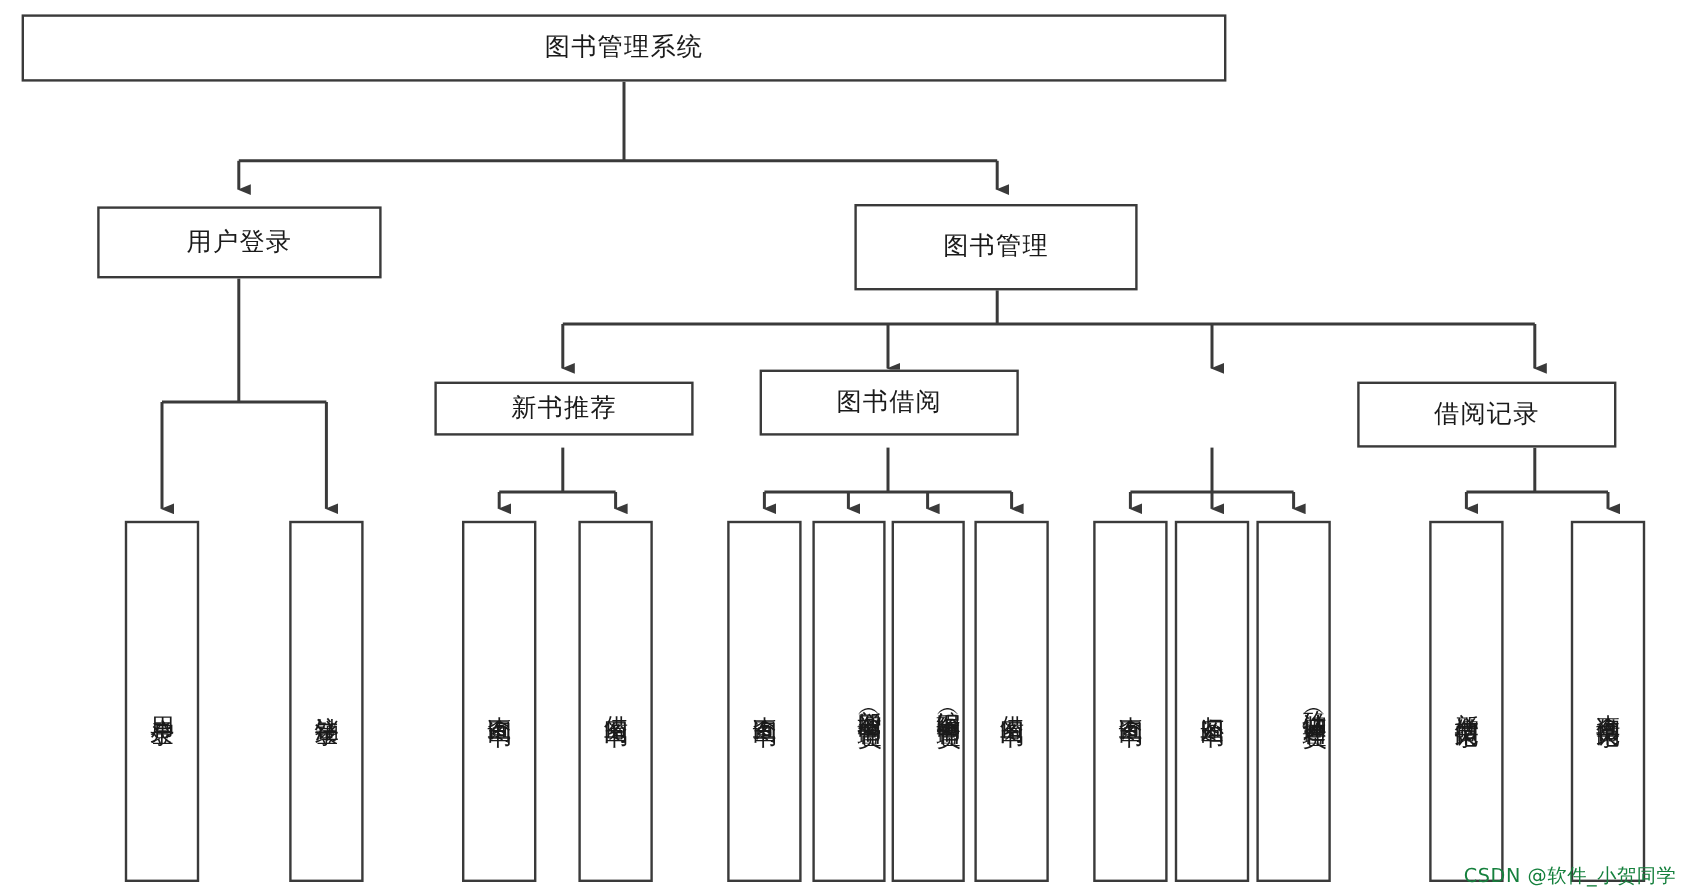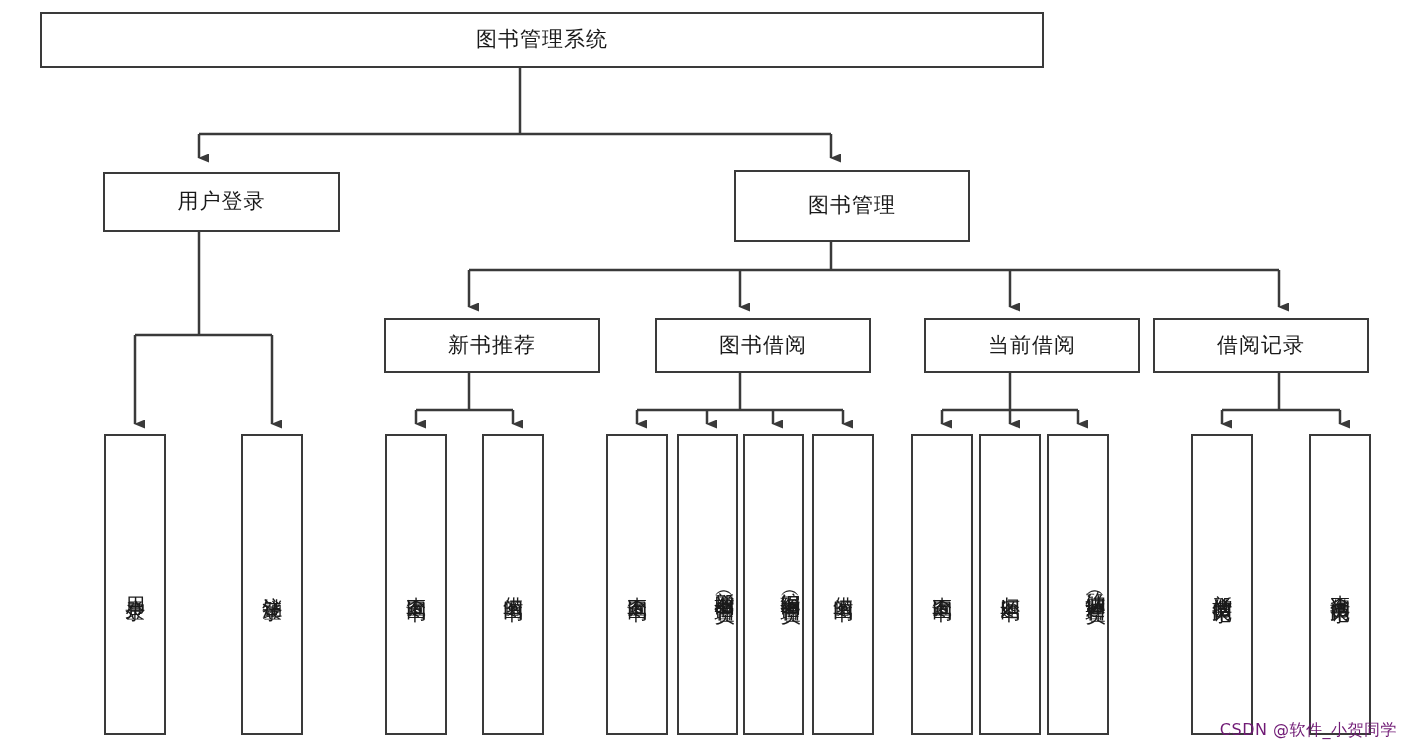--- a/index.html
+++ b/index.html
@@ -29,21 +29,20 @@
     border: 2.5px solid #3a3a3a;
     display: flex;
     align-items: center;
     justify-content: center;
     color: #1a1a1a;
   }
   .node.horiz {
     font-size: 21px;
     letter-spacing: 1px;
     line-height: 1.2;
-    margin-left: 22px;
   }
   .node.vert {
     writing-mode: vertical-rl;
     text-orientation: upright;
     font-size: 20px;
     line-height: 1.18;
     letter-spacing: 2px;
     padding: 4px 0;
   }
   .node.vert.top {
@@ -54,21 +53,21 @@
     writing-mode: vertical-rl;
     text-orientation: upright;
     display: block;
     white-space: nowrap;
   }
   #watermark {
     position: absolute;
     right: 8px;
     bottom: 6px;
     font-size: 16px;
-    color: #701a75;
+    color: #15803d;
     letter-spacing: 0.5px;
     white-space: nowrap;
   }
 </style>
 </head>
 <body>
 
 <div id="canvas">
 
   <svg id="wires" viewBox="0 0 1405 747" xmlns="http://www.w3.org/2000/svg">
@@ -126,28 +125,25 @@
     <span>图书管理系统</span>
   </div>
 
   <div class="node horiz" style="left:81px; top:172px; width:237px; height:60px;">
     <span>用户登录</span>
   </div>
   <div class="node horiz" style="left:712px; top:170px; width:236px; height:72px;">
     <span>图书管理</span>
   </div>
 
-  <div class="node horiz" style="left:362px; top:318px; width:216px; height:55px;">
+  <div class="node horiz" style="left:362px; top:318px; width:216px; height:45px;">
     <span>新书推荐</span>
   </div>
-  <div class="node horiz" style="left:633px; top:318px; width:216px; height:55px;">
+  <div class="node horiz" style="left:633px; top:308px; width:216px; height:55px;">
     <span>图书借阅</span>
-  </div>
-  <div class="node horiz" style="left:902px; top:318px; width:216px; height:55px;">
-    <span>当前借阅</span>
   </div>
   <div class="node horiz" style="left:1131px; top:318px; width:216px; height:55px;">
     <span>借阅记录</span>
   </div>
 
   <div class="node vert" style="left:104px; top:434px; width:62px; height:301px;">
     <span class="vtext">用户登录</span>
   </div>
   <div class="node vert" style="left:241px; top:434px; width:62px; height:301px;">
     <span class="vtext">注销登录</span>

